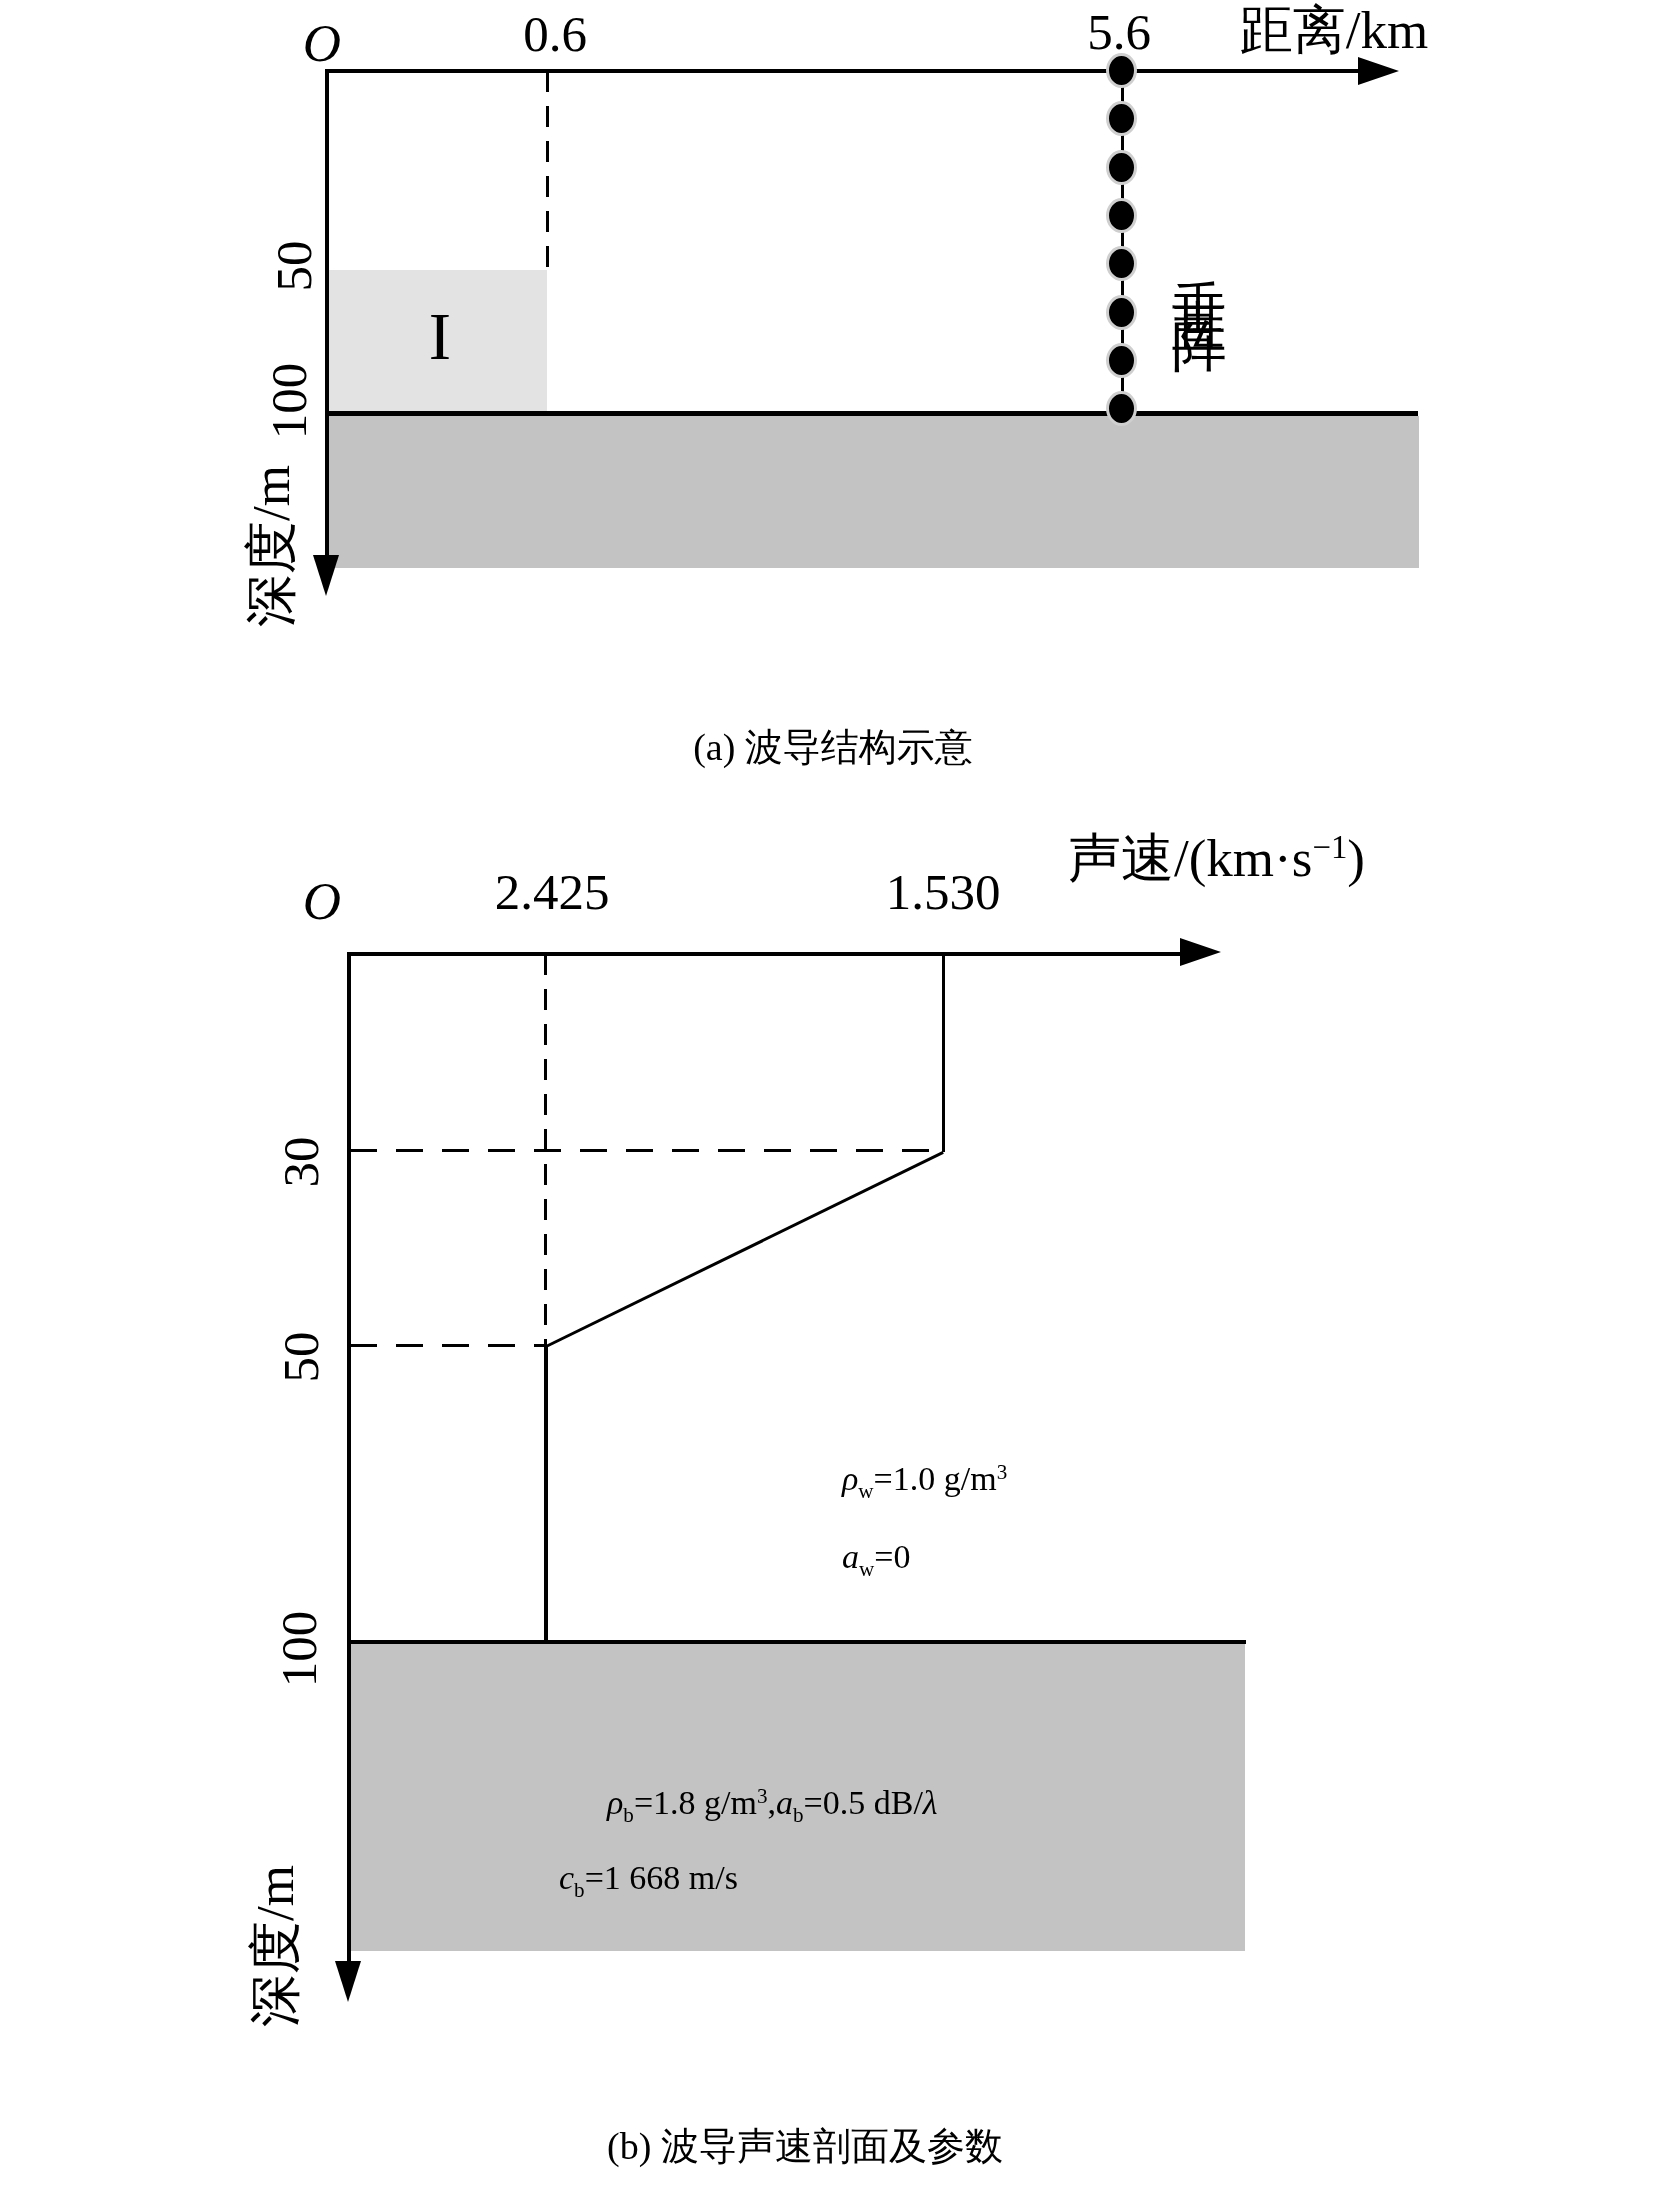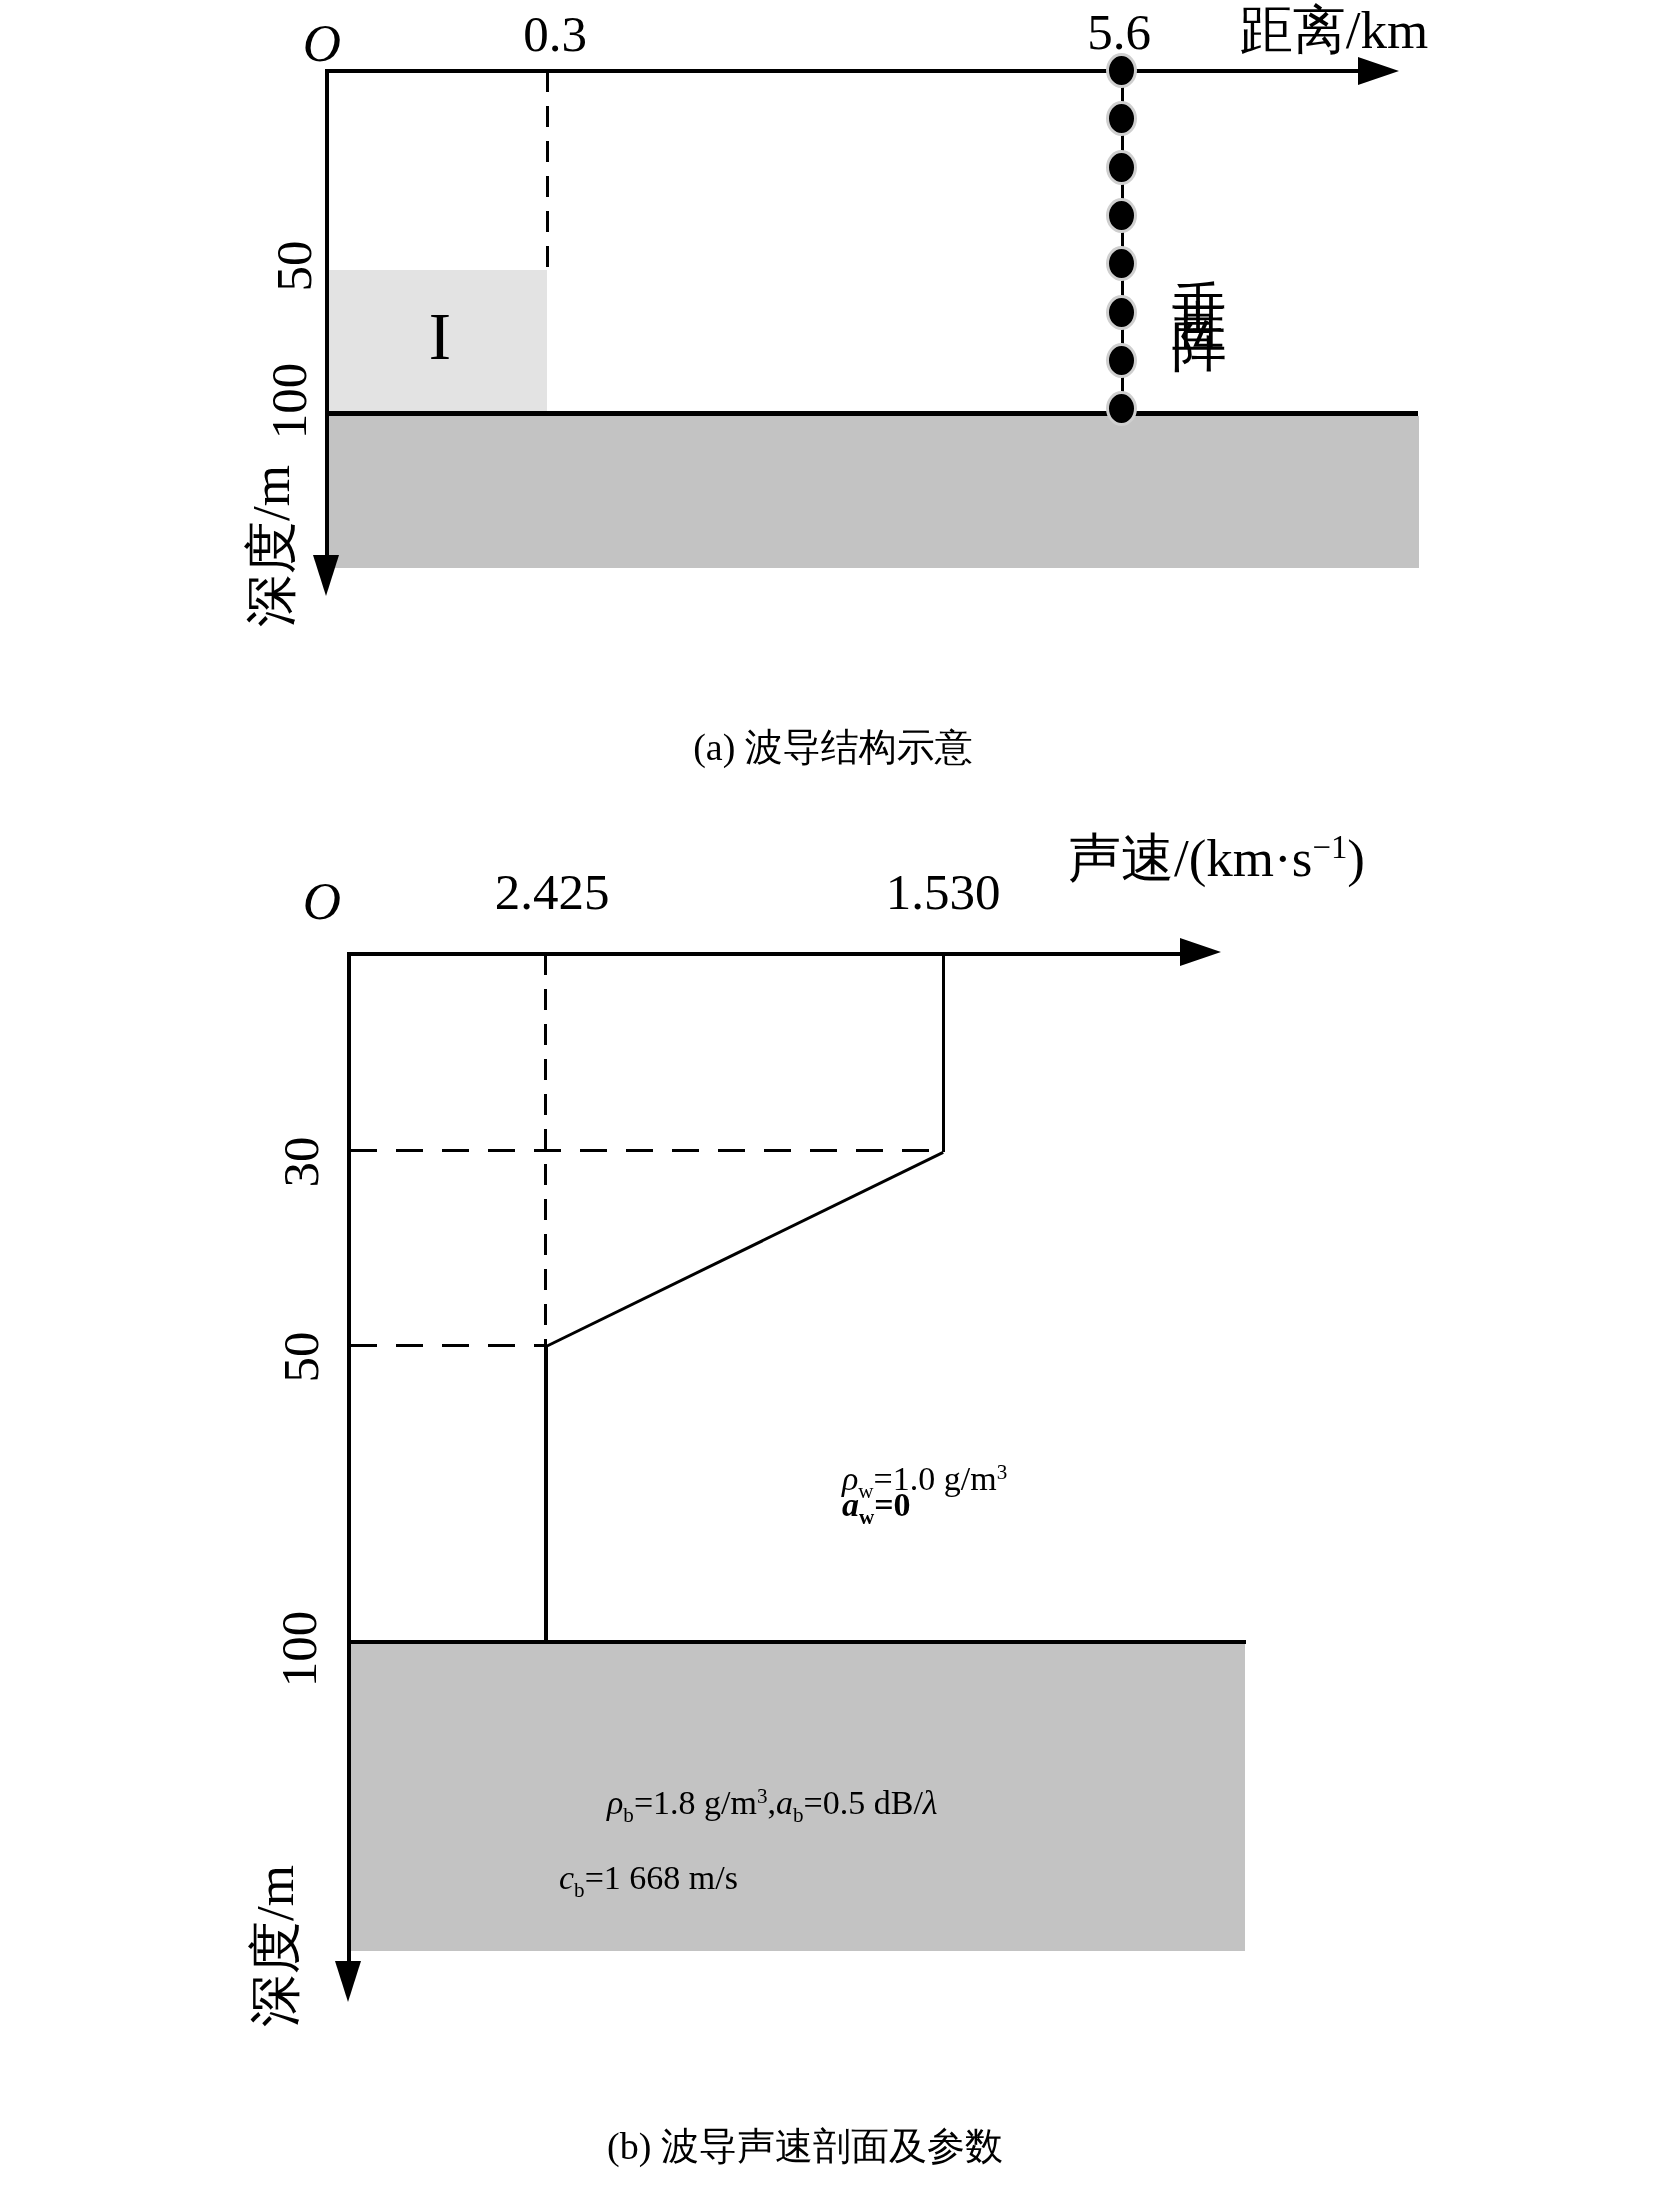--- a/index.html
+++ b/index.html
@@ -57,21 +57,21 @@
         <div class="sensor-dot" style="left: 1106px; top: 101px;"></div>
         <div class="sensor-dot" style="left: 1106px; top: 150px;"></div>
         <div class="sensor-dot" style="left: 1106px; top: 198px;"></div>
         <div class="sensor-dot" style="left: 1106px; top: 246px;"></div>
         <div class="sensor-dot" style="left: 1106px; top: 295px;"></div>
         <div class="sensor-dot" style="left: 1106px; top: 343px;"></div>
         <div class="sensor-dot" style="left: 1106px; top: 391px;"></div>
       </div>
 
     <div class="lbl origin center" style="left:322px;top:43px;">O</div>
-    <div class="lbl tick center" style="left:555px;top:34px;">0.3</div>
+    <div class="lbl tick center" style="left:555px;top:34px;">0.6</div>
     <div class="lbl tick center" style="left:1119px;top:32px;">5.6</div>
     <div class="lbl axis-title center" style="left:1334px;top:30px;">距离/km</div>
     <div class="lbl tick rot" style="left:294px;top:266px;">50</div>
     <div class="lbl tick rot" style="left:289px;top:401px;">100</div>
     <div class="lbl axis-title rot" style="left:271px;top:546px;">深度/m</div>
     <div class="lbl region-label center" style="left:440px;top:336px;">I</div>
     <div class="vtext" style="left:1199px;top:264px;">垂直阵</div>
     <div class="lbl caption center" style="left:833px;top:747px;">(a) 波导结构示意</div>
   </div>
 
@@ -100,21 +100,21 @@
       <span>声速/(km·s</span><span class="sup">−1</span><span>)</span>
     </div>
     <div class="lbl tick rot" style="left:301px;top:1162px;">30</div>
     <div class="lbl tick rot" style="left:301px;top:1357px;">50</div>
     <div class="lbl tick rot" style="left:299px;top:1649px;">100</div>
     <div class="lbl axis-title rot" style="left:275px;top:1946px;">深度/m</div>
 
     <div class="lbl ann vcenter" style="left:842px;top:1482px;">
       <span class="ital">ρ</span><span class="sub">w</span><span>=1.0 g/m</span><span class="sup">3</span>
     </div>
-    <div class="lbl ann vcenter" style="left:842px;top:1508px;font-weight:bold;">
+    <div class="lbl ann vcenter" style="left:842px;top:1560px;">
       <span class="ital">a</span><span class="sub">w</span><span>=0</span>
     </div>
 
     <div class="lbl ann vcenter" style="left:559px;top:1806px;margin-left:48px;">
       <span class="ital">ρ</span><span class="sub">b</span><span>=1.8 g/m</span><span class="sup">3</span><span>,</span><span class="ital">a</span><span class="sub">b</span><span>=0.5 dB/</span><span class="ital">λ</span>
     </div>
     <div class="lbl ann vcenter" style="left:559px;top:1881px;text-align:center;">
       <span class="ital">c</span><span class="sub">b</span><span>=1 668 m/s</span>
     </div>
 

